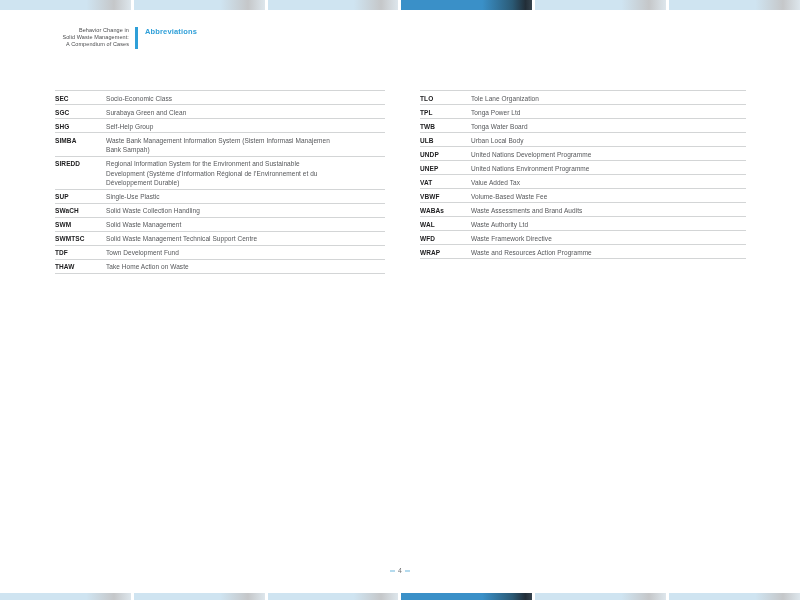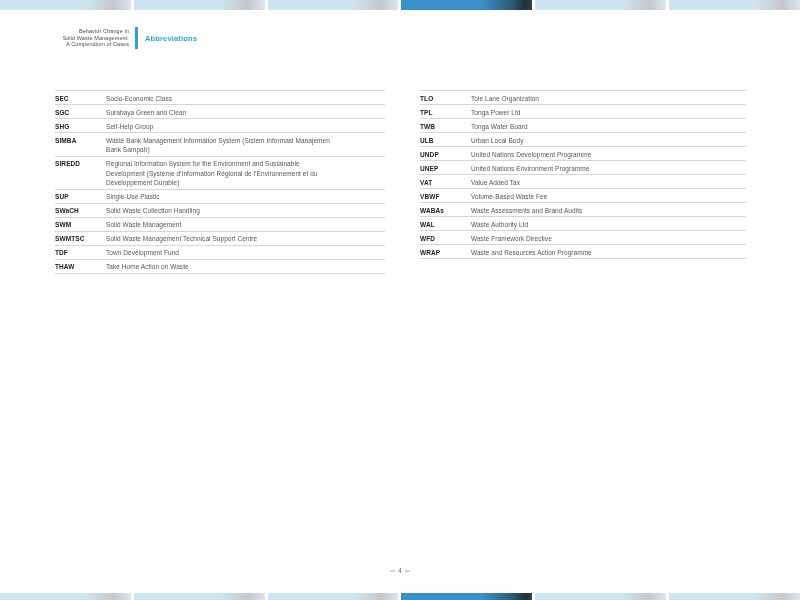--- a/index.html
+++ b/index.html
@@ -13,21 +13,21 @@
   .deco-bar.bottom { bottom: 0; height: 7px; }
   .seg { flex: 1 1 0; }
   .seg.light {
     background: linear-gradient(90deg, #cfe4f1 0%, #cfe4f1 66%, #c5c7c9 87%, #dde6ec 100%);
   }
   .seg.accent {
     background: linear-gradient(90deg, #3a90c8 0%, #3a90c8 62%, #2b5a75 85%, #222e38 95%, #36434d 100%);
   }
 
   
-  .header { position: absolute; top: 27px; left: 53px; display: flex; align-items: center; }
+  .header { position: absolute; top: 27px; left: 53px; display: flex; }
   .booklet-title {
     width: 76px; text-align: right; font-size: 5.5px; line-height: 6.9px;
     color: #4a4b4d; white-space: pre-line; letter-spacing: 0.1px;
   }
   .header-divider { width: 3px; height: 22px; background: #2e9fd8; margin-left: 6px; margin-right: 7px; }
   .section-title { font-size: 7.5px; font-weight: 700; color: #2e9fd8; letter-spacing: 0.15px; }
 
   
   .abbr-table { position: absolute; top: 90px; }
   .abbr-table.left  { left: 55px;  width: 330px; }

